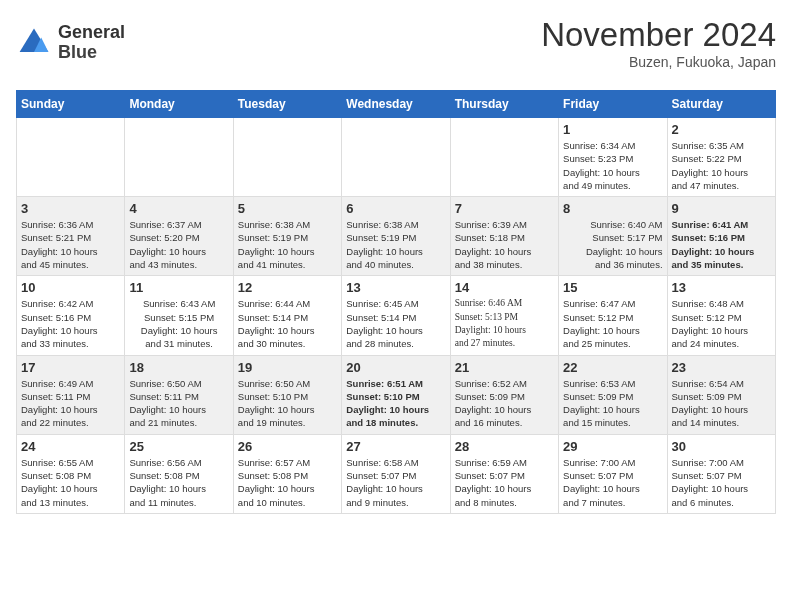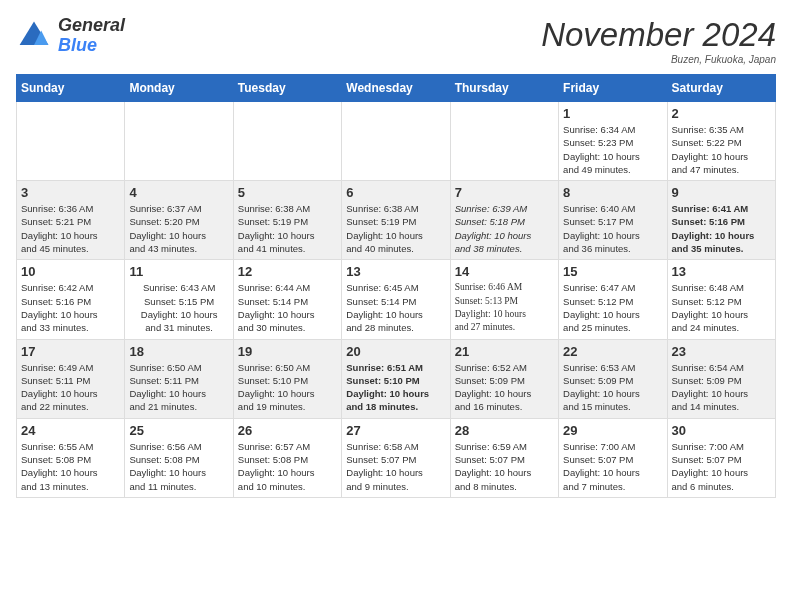--- a/index.html
+++ b/index.html
@@ -6,48 +6,47 @@
     body {
       font-family: Arial, sans-serif;
       background: #fff;
       width: 792px;
       min-height: 612px;
       padding: 16px;
     }
     .header {
       display: flex;
       justify-content: space-between;
-      align-items: flex-start;
-      margin-bottom: 9px;
-      font-style: italic;
+      align-items: center;
+      margin-bottom: 20px;
     }
     .logo {
       display: flex;
       align-items: center;
       gap: 6px;
     }
     .logo-text {
       font-size: 18px;
       font-weight: bold;
       line-height: 1.1;
     }
     .logo-text span.general { color: #333; }
-    .logo-text span.blue { color: #3b82f6; }
+    .logo-text span.blue { color: #404040; }
     .logo-icon {
       width: 36px;
       height: 36px;
     }
     .title-block { text-align: right; }
     .month-title {
       font-size: 33px;
       font-weight: 300;
       color: #333;
     }
     .subtitle {
-      font-size: 10px;
+      font-size: 14px;
       color: #555;
     }
     .calendar {
       width: 100%;
       border-collapse: collapse;
       border: 1px solid #ccc;
     }
     .calendar th {
       background: #2a6bbf;
       color: #fff;
@@ -167,28 +166,28 @@
         </td>
         <td>
           <div class="day-number">6</div>
           <div class="day-info" style="white-space: pre-line;">Sunrise: 6:38 AM
 Sunset: 5:19 PM
 Daylight: 10 hours
 and 40 minutes.</div>
         </td>
         <td>
           <div class="day-number">7</div>
-          <div class="day-info" style="white-space: pre-line; font-style: italic;">Sunrise: 6:39 AM
+          <div class="day-info" style="white-space: pre-line;">Sunrise: 6:39 AM
 Sunset: 5:18 PM
 Daylight: 10 hours
 and 38 minutes.</div>
         </td>
         <td>
           <div class="day-number">8</div>
-          <div class="day-info" style="white-space: pre-line;">Sunrise: 6:40 AM
+          <div class="day-info" style="white-space: pre-line; text-align: right;">Sunrise: 6:40 AM
 Sunset: 5:17 PM
 Daylight: 10 hours
 and 36 minutes.</div>
         </td>
         <td>
           <div class="day-number">9</div>
           <div class="day-info" style="white-space: pre-line; font-weight: bold;">Sunrise: 6:41 AM
 Sunset: 5:16 PM
 Daylight: 10 hours
 and 35 minutes.</div>

